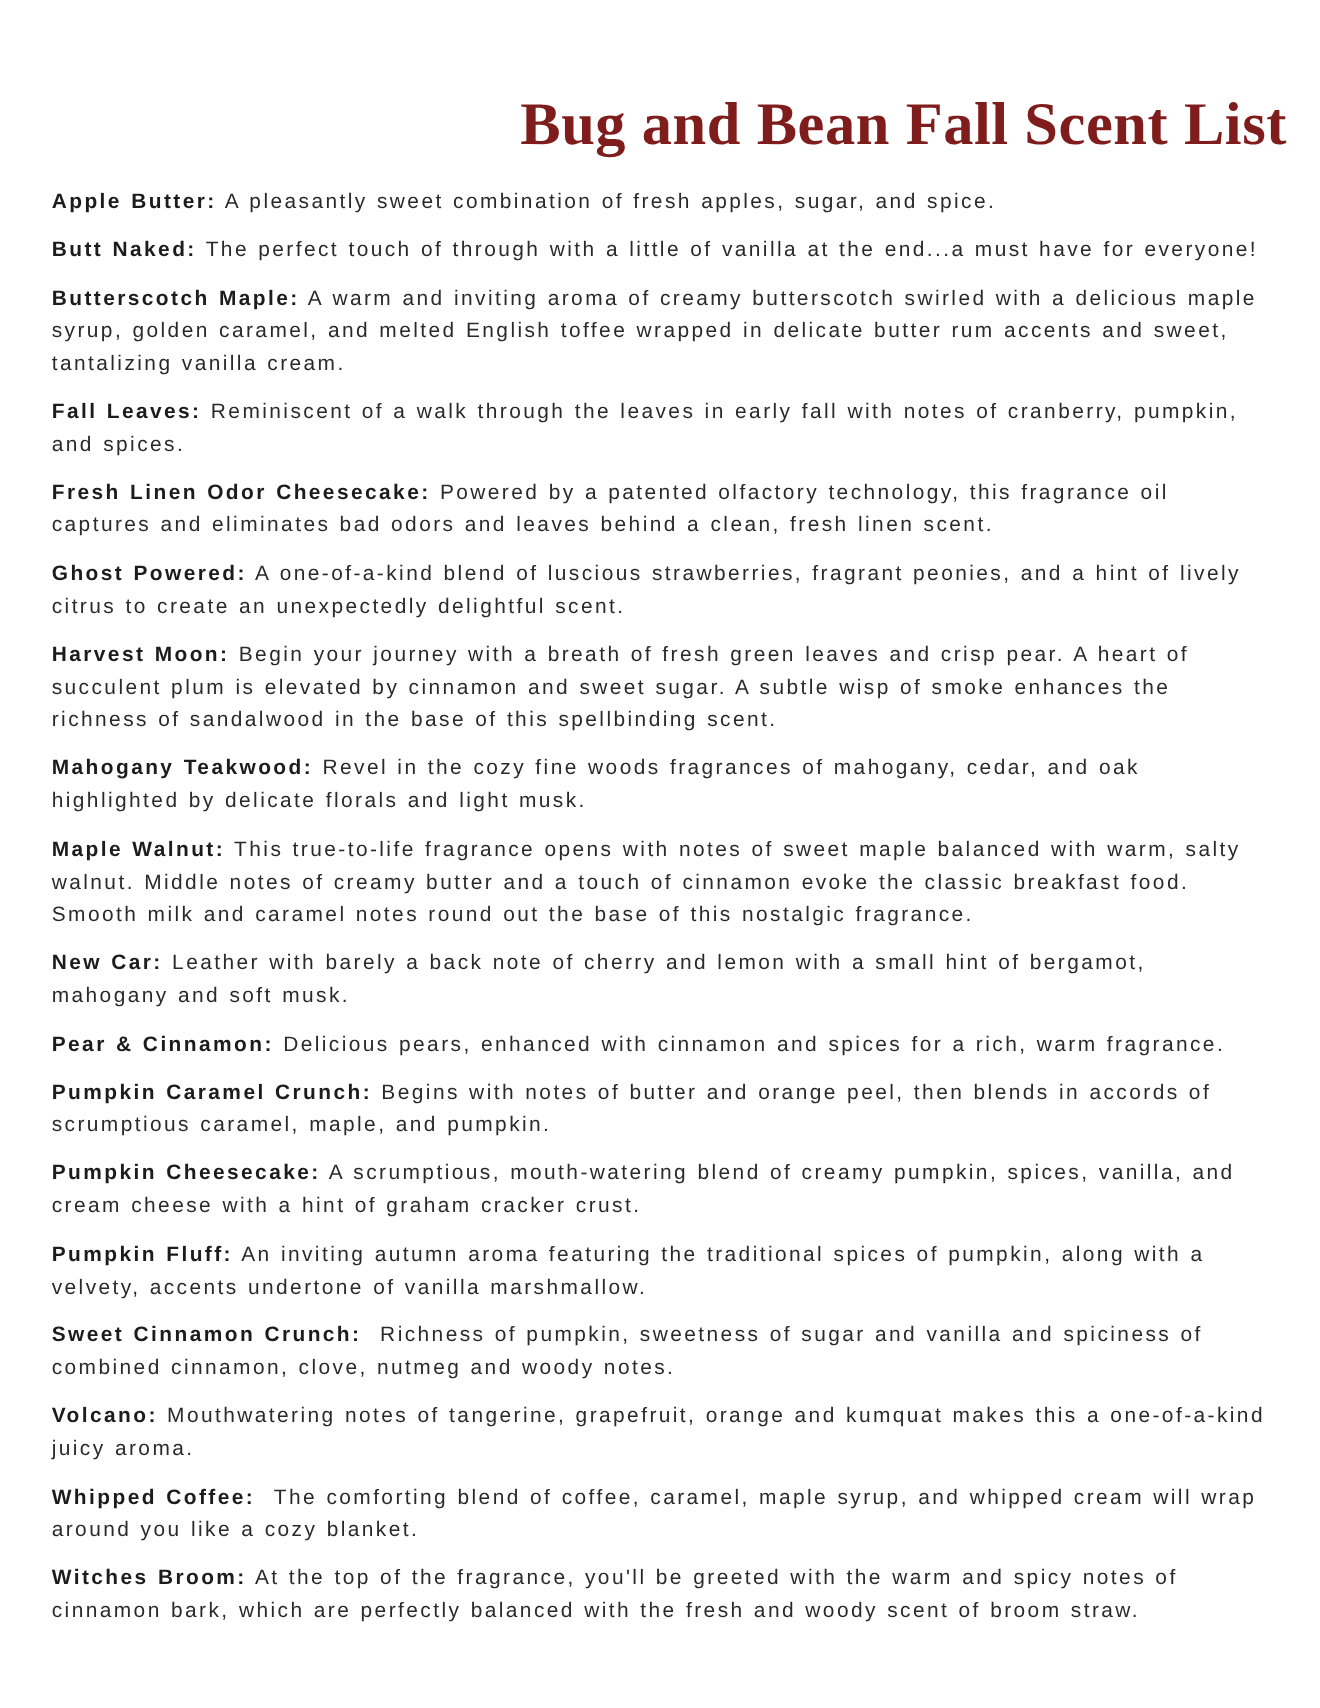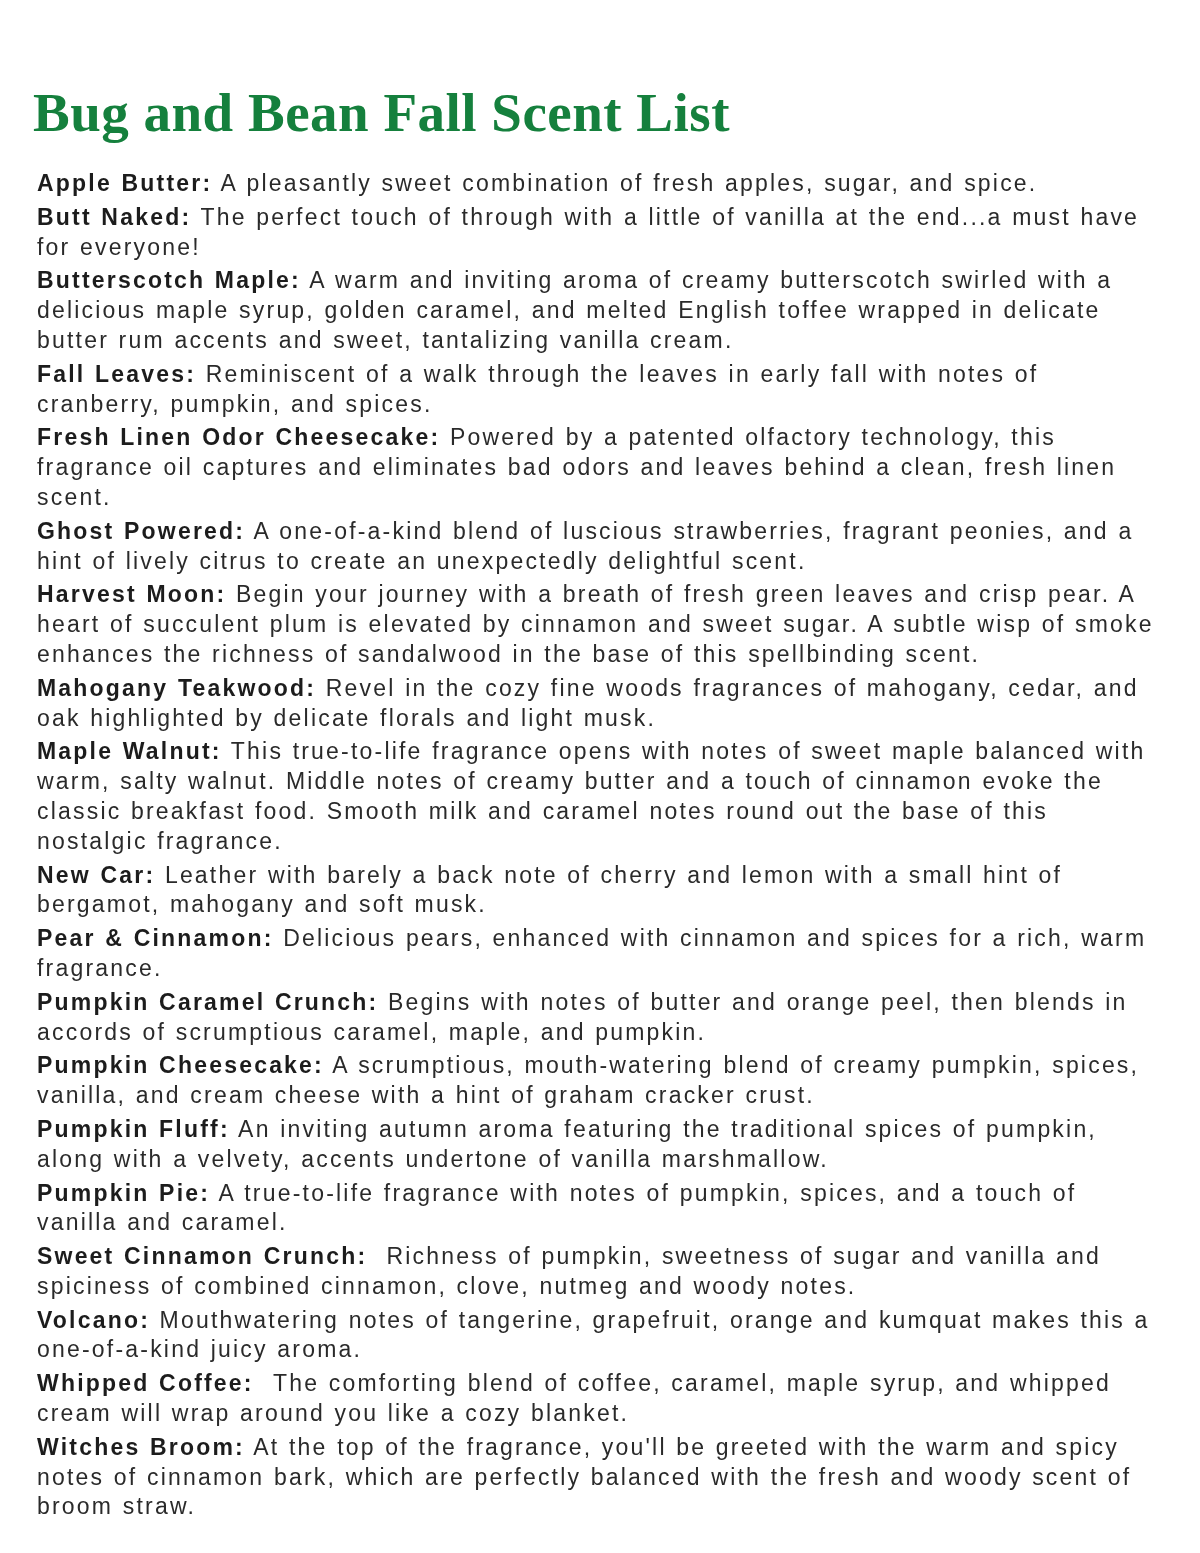--- a/index.html
+++ b/index.html
@@ -11,35 +11,35 @@
     position: relative;
     width: 1200px;
     height: 1553px;
     box-sizing: border-box;
     background: #ffffff;
     padding: 82px 30px 0 33px;
     overflow: hidden;
   }
   .doc-title {
     margin: 0 0 25px 0;
-    text-align: left;
+    text-align: right;
     font-family: "Liberation Serif", "DejaVu Serif", serif;
     font-weight: 700;
     font-size: 55px;
     line-height: 62px;
     letter-spacing: 0.5px;
-    color: #15803d;
+    color: #7f1d1d;
   }
   .scent-list {
     width: 1137px;
   }
   p.entry {
-    margin: 4px;
+    margin: 14px;
     font-family: "Liberation Sans", "DejaVu Sans", sans-serif;
-    font-size: 23px;
+    font-size: 19px;
     line-height: 29.8px;
     letter-spacing: 2.2px;
     color: #2a2a2a;
     word-spacing: 1px;
   }
   .scent-name {
     font-weight: 700;
     color: #1c1c1c;
   }
   .scent-desc {
@@ -74,21 +74,20 @@
   <p class="entry"><span class="scent-name">New Car:</span> <span class="scent-desc">Leather with barely a back note of cherry and lemon with a small hint of bergamot, mahogany and soft musk.</span></p>
 
   <p class="entry"><span class="scent-name">Pear &amp; Cinnamon:</span> <span class="scent-desc">Delicious pears, enhanced with cinnamon and spices for a rich, warm fragrance.</span></p>
 
   <p class="entry"><span class="scent-name">Pumpkin Caramel Crunch:</span> <span class="scent-desc">Begins with notes of butter and orange peel, then blends in accords of scrumptious caramel, maple, and pumpkin.</span></p>
 
   <p class="entry"><span class="scent-name">Pumpkin Cheesecake:</span> <span class="scent-desc">A scrumptious, mouth-watering blend of creamy pumpkin, spices, vanilla, and cream cheese with a hint of graham cracker crust.</span></p>
 
   <p class="entry"><span class="scent-name">Pumpkin Fluff:</span> <span class="scent-desc">An inviting autumn aroma featuring the traditional spices of pumpkin, along with a velvety, accents undertone of vanilla marshmallow.</span></p>
 
-  <p class="entry"><span class="scent-name">Pumpkin Pie:</span> <span class="scent-desc">A true-to-life fragrance with notes of pumpkin, spices, and a touch of vanilla and caramel.</span></p>
 
   <p class="entry"><span class="scent-name">Sweet Cinnamon Crunch:</span> <span class="scent-desc">&nbsp;Richness of pumpkin, sweetness of sugar and vanilla and spiciness of combined cinnamon, clove, nutmeg and woody notes.</span></p>
 
 
   <p class="entry"><span class="scent-name">Volcano:</span> <span class="scent-desc">Mouthwatering notes of tangerine, grapefruit, orange and kumquat makes this a one-of-a-kind juicy aroma.</span></p>
 
   <p class="entry"><span class="scent-name">Whipped Coffee:</span> <span class="scent-desc">&nbsp;The comforting blend of coffee, caramel, maple syrup, and whipped cream will wrap around you like a cozy blanket.</span></p>
 
   <p class="entry"><span class="scent-name">Witches Broom:</span> <span class="scent-desc">At the top of the fragrance, you'll be greeted with the warm and spicy notes of cinnamon bark, which are perfectly balanced with the fresh and woody scent of broom straw.</span></p>
 </div>

